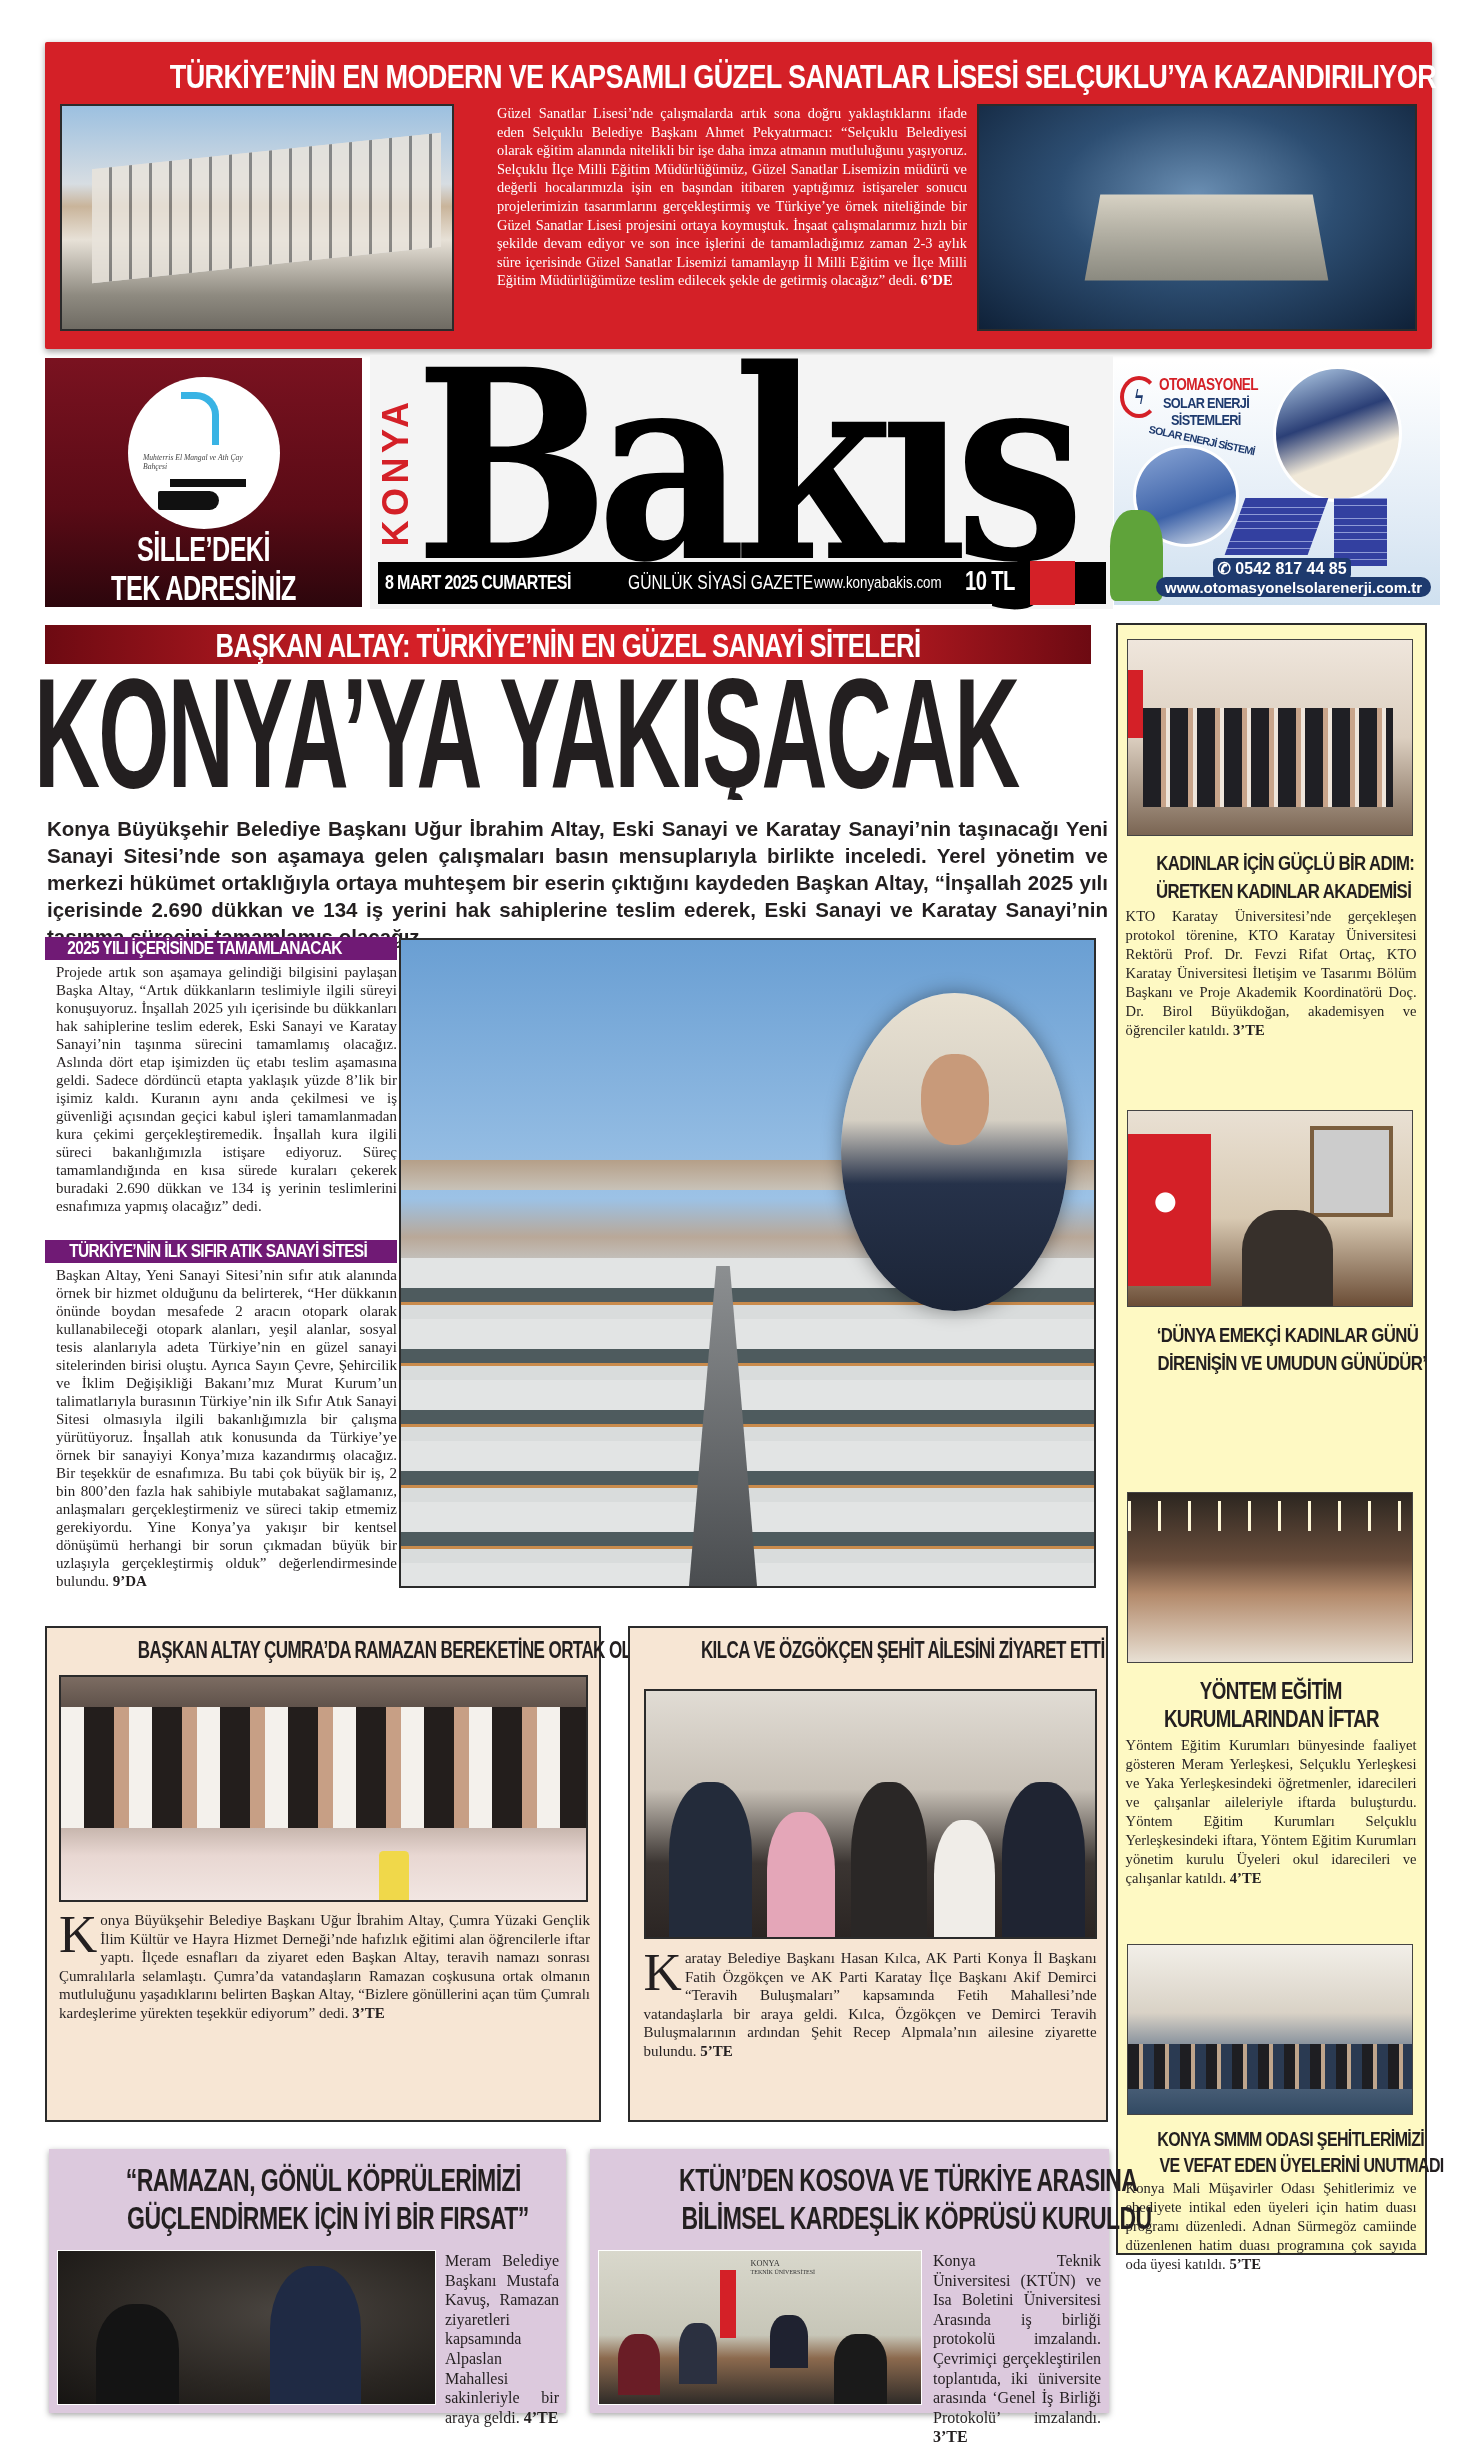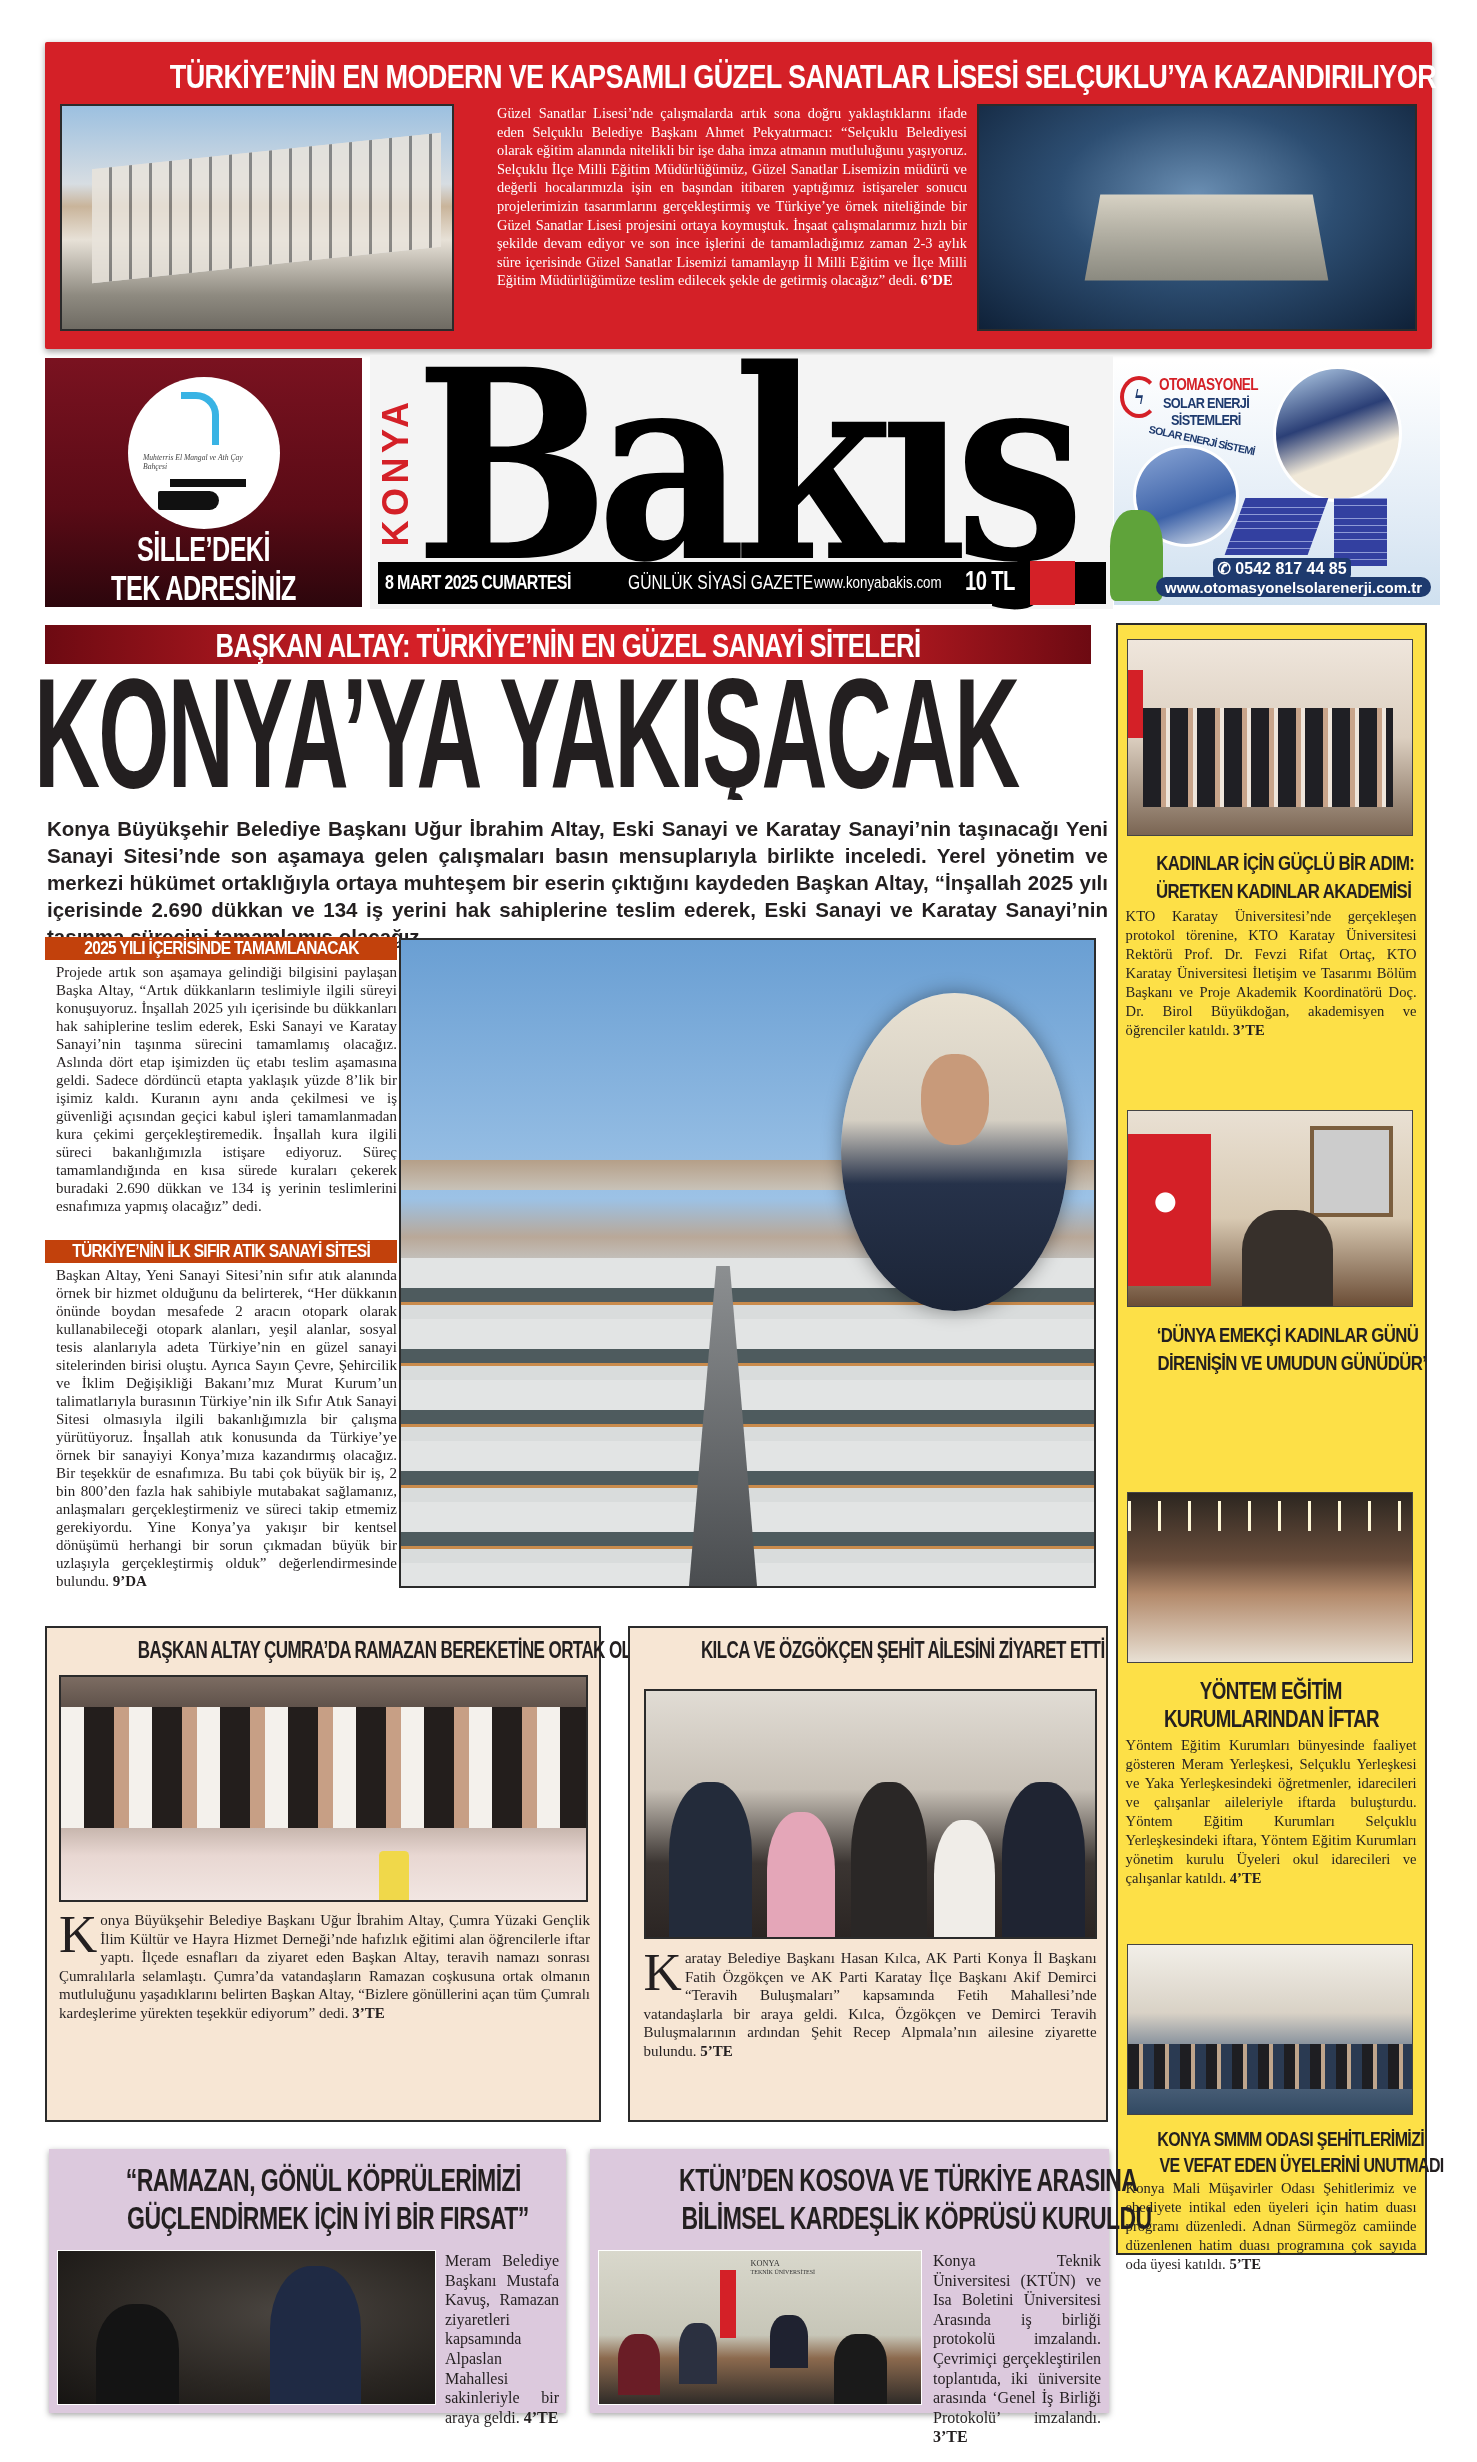--- a/index.html
+++ b/index.html
@@ -28,27 +28,27 @@
 #masthead .bar span{position:absolute;top:9px;color:#fff;font-size:20px;white-space:nowrap}
 #masthead .redblock{position:absolute;left:652px;top:-1.5px;width:45px;height:44px;background:#d42027}
 #ad-right{left:1114px;top:362px;width:326px;height:243px;background:linear-gradient(180deg,#fff 0%,#dfeaf5 70%,#cfe0ef 100%)}
 
 
 #kicker{left:45px;top:625px;width:1046px;height:39px;background:linear-gradient(90deg,#6d0a12 0%,#d42027 35%,#d42027 70%,#6d0a12 100%)}
 #kicker span{position:absolute;left:0;right:0;top:2.3px;text-align:center;color:#fff;font-size:33px;transform:scaleX(.78);white-space:nowrap}
 #headline{left:34px;top:667px;width:1076px;height:133px;overflow:hidden}
 #headline span{display:block;font-family:"Liberation Sans",sans-serif;font-weight:700;font-size:155px;line-height:133px;color:#231f20;transform:scaleX(.59);transform-origin:left top;white-space:nowrap;letter-spacing:-3px}
 #lede{left:47px;top:815px;width:1061px;font-family:"Liberation Sans",sans-serif;font-weight:700;font-size:20.5px;line-height:27px;text-align:justify}
-.sub-kicker{position:absolute;left:45px;width:352px;height:23px;background:#c2410c;color:#fff;font-size:18px;line-height:23px;text-align:center;white-space:nowrap}
+.sub-kicker{position:absolute;left:45px;width:352px;height:23px;background:#701a75;color:#fff;font-size:18px;line-height:23px;white-space:nowrap}
 .sub-kicker span{display:inline-block;transform:scaleX(.86)}
 .col-text{position:absolute;left:56px;width:341px;font-size:15px;line-height:18px}
 #main-photo{left:399px;top:938px;width:697px;height:650px;background:linear-gradient(180deg,#6a9fd3 0%,#9cc2e6 40%,#b9a898 46%,#cbd2d6 52%,#a9b0b4 100%)}
 
 
-#sidebar{left:1116px;top:623px;width:311px;height:1632px;background:#fde047;border:2.3px solid #2b2b2b}
+#sidebar{left:1116px;top:623px;width:311px;height:1632px;background:#fef9c3;border:2.3px solid #2b2b2b}
 .sb-photo{position:absolute;left:9px;width:286px;border:1.5px solid #444}
 .sb-title{position:absolute;left:6px;width:294px;text-align:center;font-size:21px;line-height:28px;white-space:nowrap}
 .sb-title span{display:inline-block;transform:scaleX(.8)}
 .sb-text{position:absolute;left:7.6px;width:291px;font-size:14.6px;line-height:19px}
 
 
 .story-box{position:absolute;background:#f7e6d4;border:2.3px solid #2b2b2b}
 .story-box .hdr{position:absolute;left:0;right:0;top:0;height:44px;text-align:center;font-size:23px;line-height:44px;white-space:nowrap}
 .story-box .hdr span{display:inline-block;transform:scaleX(.74)}
 .story-box .txt{position:absolute;font-size:15px;line-height:18.6px}

